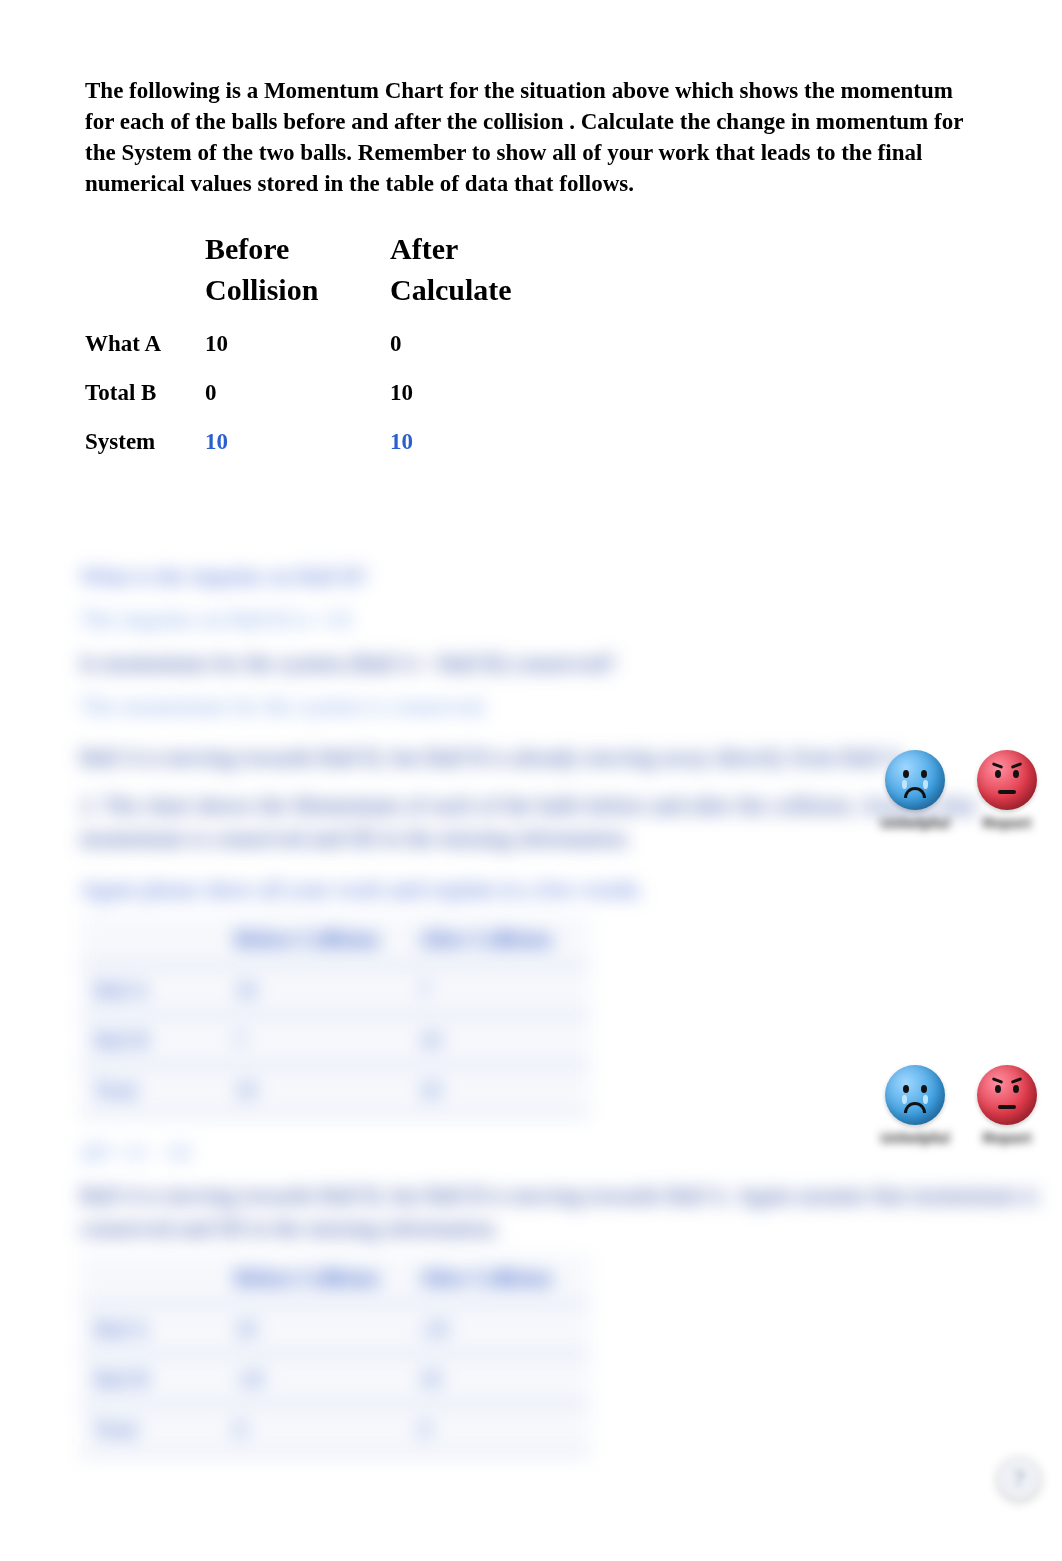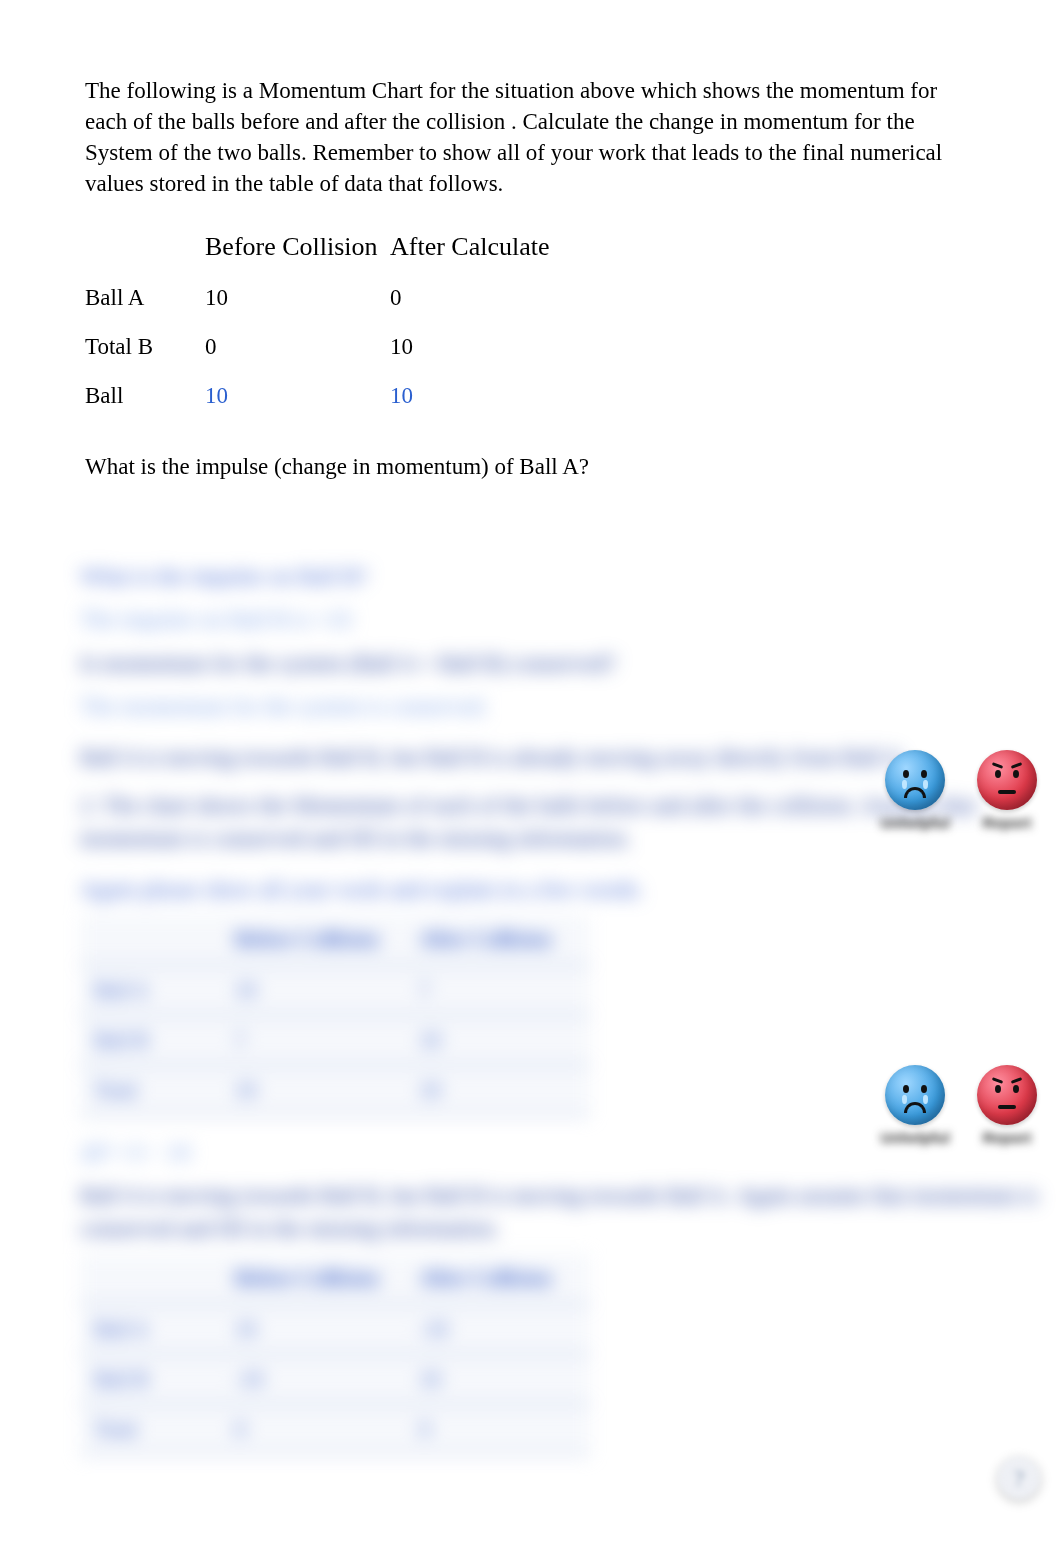--- a/index.html
+++ b/index.html
@@ -9,29 +9,30 @@
       width: 1062px;
       height: 1561px;
       position: relative;
       overflow: hidden;
     }
     .content-wrap {
       padding: 75px 85px 0 85px;
       font-size: 23px;
       line-height: 1.35;
       color: #000;
+      font-weight: bold;
     }
     .intro { margin-bottom: 30px; max-width: 890px; }
     .momentum-table {
       display: grid;
       grid-template-columns: 120px 185px 185px;
       row-gap: 18px;
       margin-bottom: 40px;
     }
-    .cell-head { font-size: 26px; }
+    .cell-head { font-size: 30px; }
     .cell-label { }
     .cell-val { }
     .cell-blue { color: #2a5fcf; }
     .q-line { margin-bottom: 20px; }
 
     
     .blurred-zone {
       position: absolute;
       left: 80px;
       right: 0;
@@ -151,34 +152,33 @@
 
 <div class="content-wrap">
 
   <p class="intro">The following is a  Momentum Chart    for the situation above     which shows the momentum for each of the balls before and after the collision    .  Calculate the change in momentum for the System of the two balls.       Remember to show all of your work that leads to the final numerical values stored in the table of data that follows.</p>
 
   <div class="momentum-table">
     <div class="cell-head"></div>
     <div class="cell-head">Before Collision</div>
     <div class="cell-head">After Calculate</div>
 
-    <div class="cell-label">Ball A</div>
+    <div class="cell-label">What A</div>
     <div class="cell-val">10</div>
     <div class="cell-val">0</div>
 
     <div class="cell-label">Total B</div>
     <div class="cell-val">0</div>
     <div class="cell-val">10</div>
 
-    <div class="cell-label">Ball</div>
+    <div class="cell-label">System</div>
     <div class="cell-val cell-blue">10</div>
     <div class="cell-val cell-blue">10</div>
   </div>
 
-  <p class="q-line">What is the impulse (change in momentum) of Ball A?</p>
 
 </div>
 
 <div class="blurred-zone">
   <div class="obs-line">What is the impulse on Ball B?</div>
   <div class="obs-line light">The impulse on Ball B is +10</div>
   <div class="obs-line dark">Is momentum for the system (Ball A + Ball B) conserved?</div>
   <div class="obs-line light">The momentum for the system is conserved.</div>
   <div class="obs-line dark" style="margin-top:18px">Ball A is moving towards Ball B, but Ball B is already moving away directly from Ball A.</div>
   <div class="obs-line dark" style="margin-top:14px">2.  The chart shows the Momentum of each of the balls before and after the collision.  Assume that momentum is conserved and fill in the missing information.</div>

